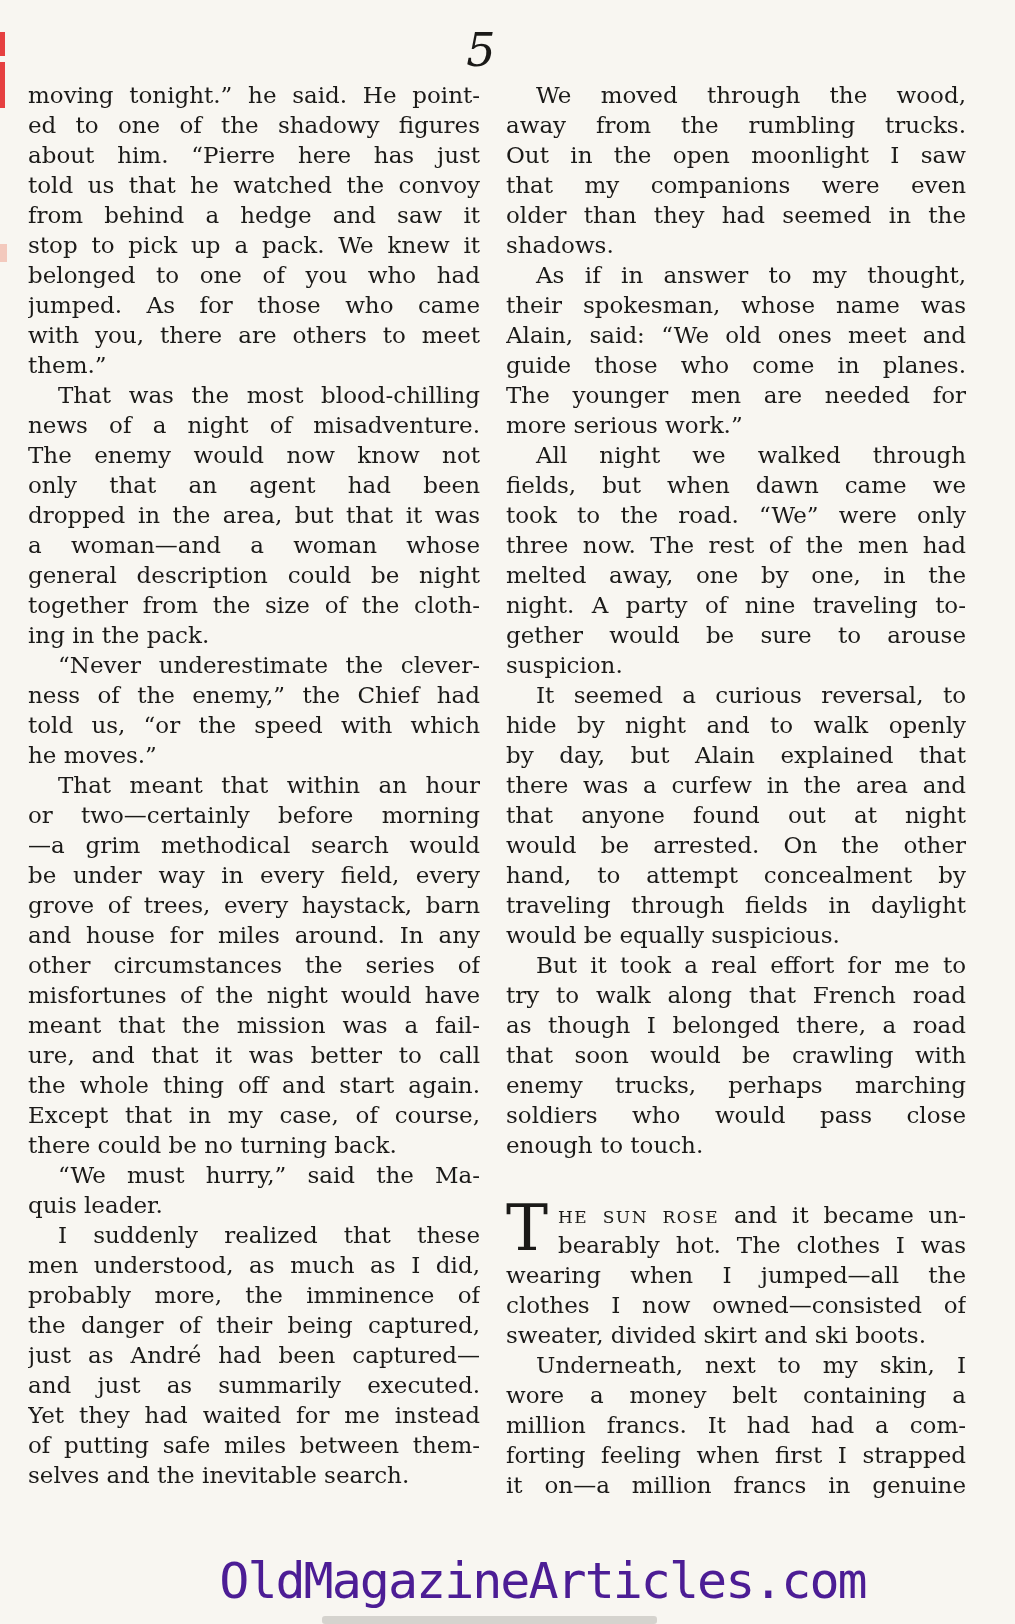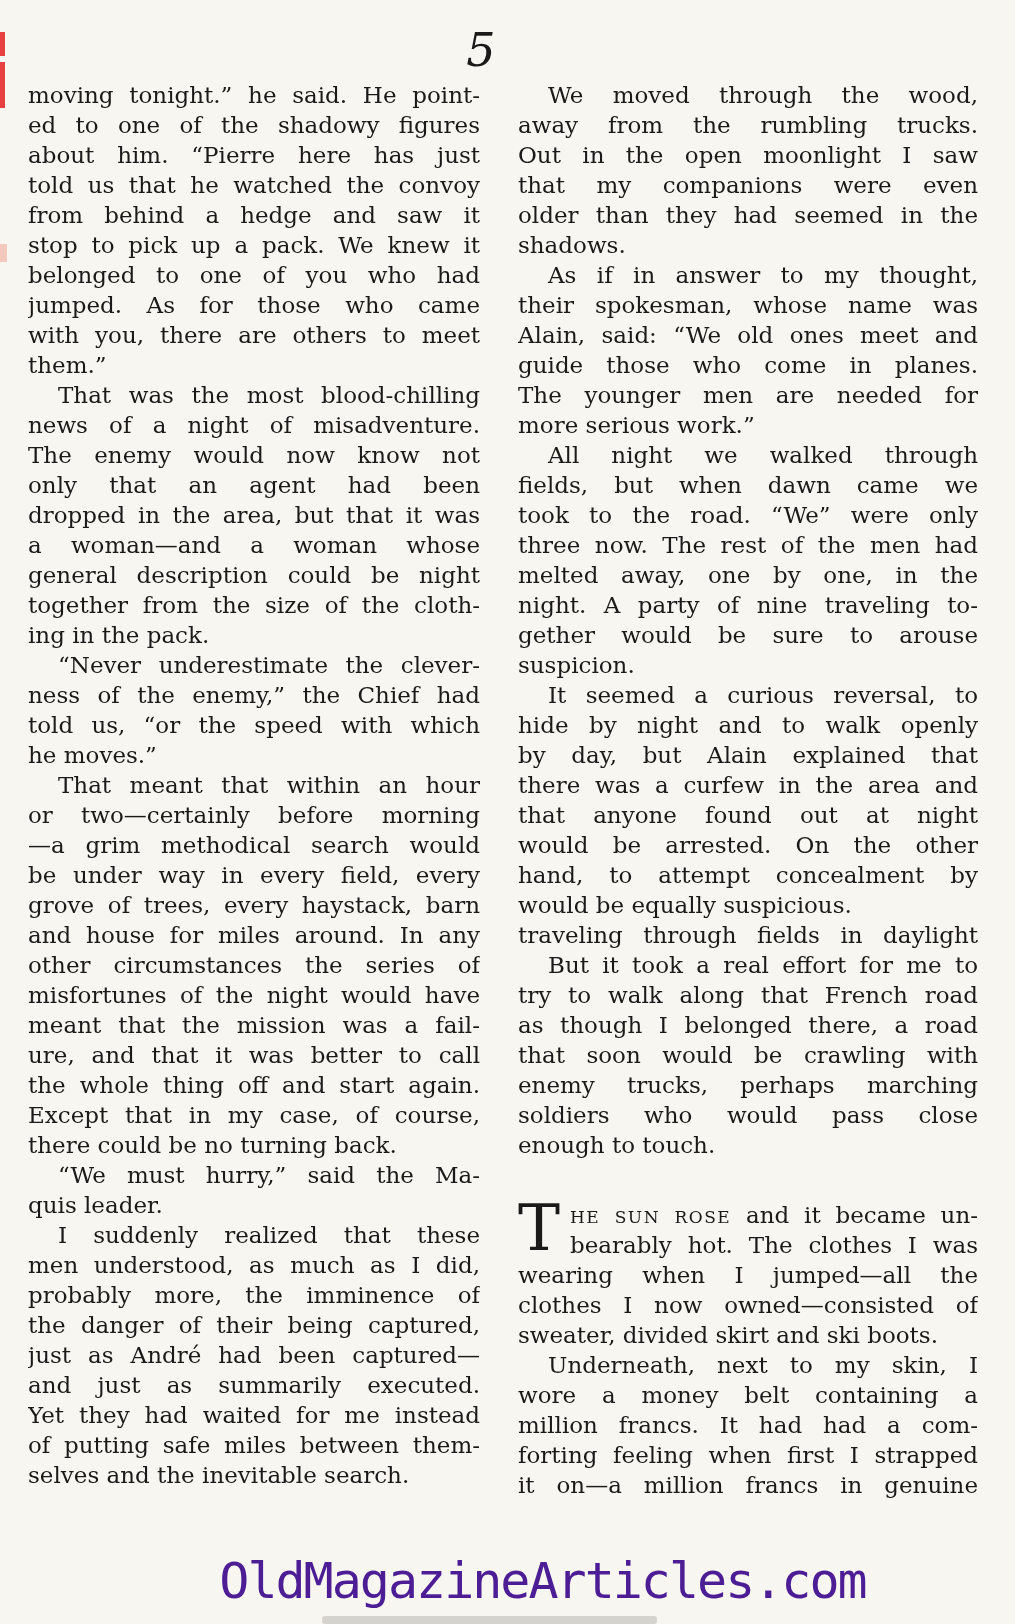--- a/index.html
+++ b/index.html
@@ -17,21 +17,21 @@
     width: 962px;
     text-align: center;
     font-style: italic;
     font-size: 46px;
     line-height: 60px;
   }
   .columns {
     position: absolute;
     top: 80px; left: 28px;
     display: flex;
-    gap: 38px;
+    gap: 26px;
   }
   .column-left  { width: 452px; }
   .column-right { width: 460px; }
   .para { }
   .para.section-gap { margin-top: 40px; }
   .line {
     font-size: 23px;
     line-height: 30px;
     height: 30px;
     text-align: justify;
@@ -169,22 +169,22 @@
         <div class="line lastline">suspicion.</div>
       </div>
       <div class="para">
         <div class="line indent">It seemed a curious reversal, to</div>
         <div class="line">hide by night and to walk openly</div>
         <div class="line">by day, but Alain explained that</div>
         <div class="line">there was a curfew in the area and</div>
         <div class="line">that anyone found out at night</div>
         <div class="line">would be arrested. On the other</div>
         <div class="line">hand, to attempt concealment by</div>
+        <div class="line">traveling through fields in daylight</div>
         <div class="line lastline">would be equally suspicious.</div>
-        <div class="line">traveling through fields in daylight</div>
       </div>
       <div class="para">
         <div class="line indent">But it took a real effort for me to</div>
         <div class="line">try to walk along that French road</div>
         <div class="line">as though I belonged there, a road</div>
         <div class="line">that soon would be crawling with</div>
         <div class="line">enemy trucks, perhaps marching</div>
         <div class="line">soldiers who would pass close</div>
         <div class="line lastline">enough to touch.</div>
       </div>

